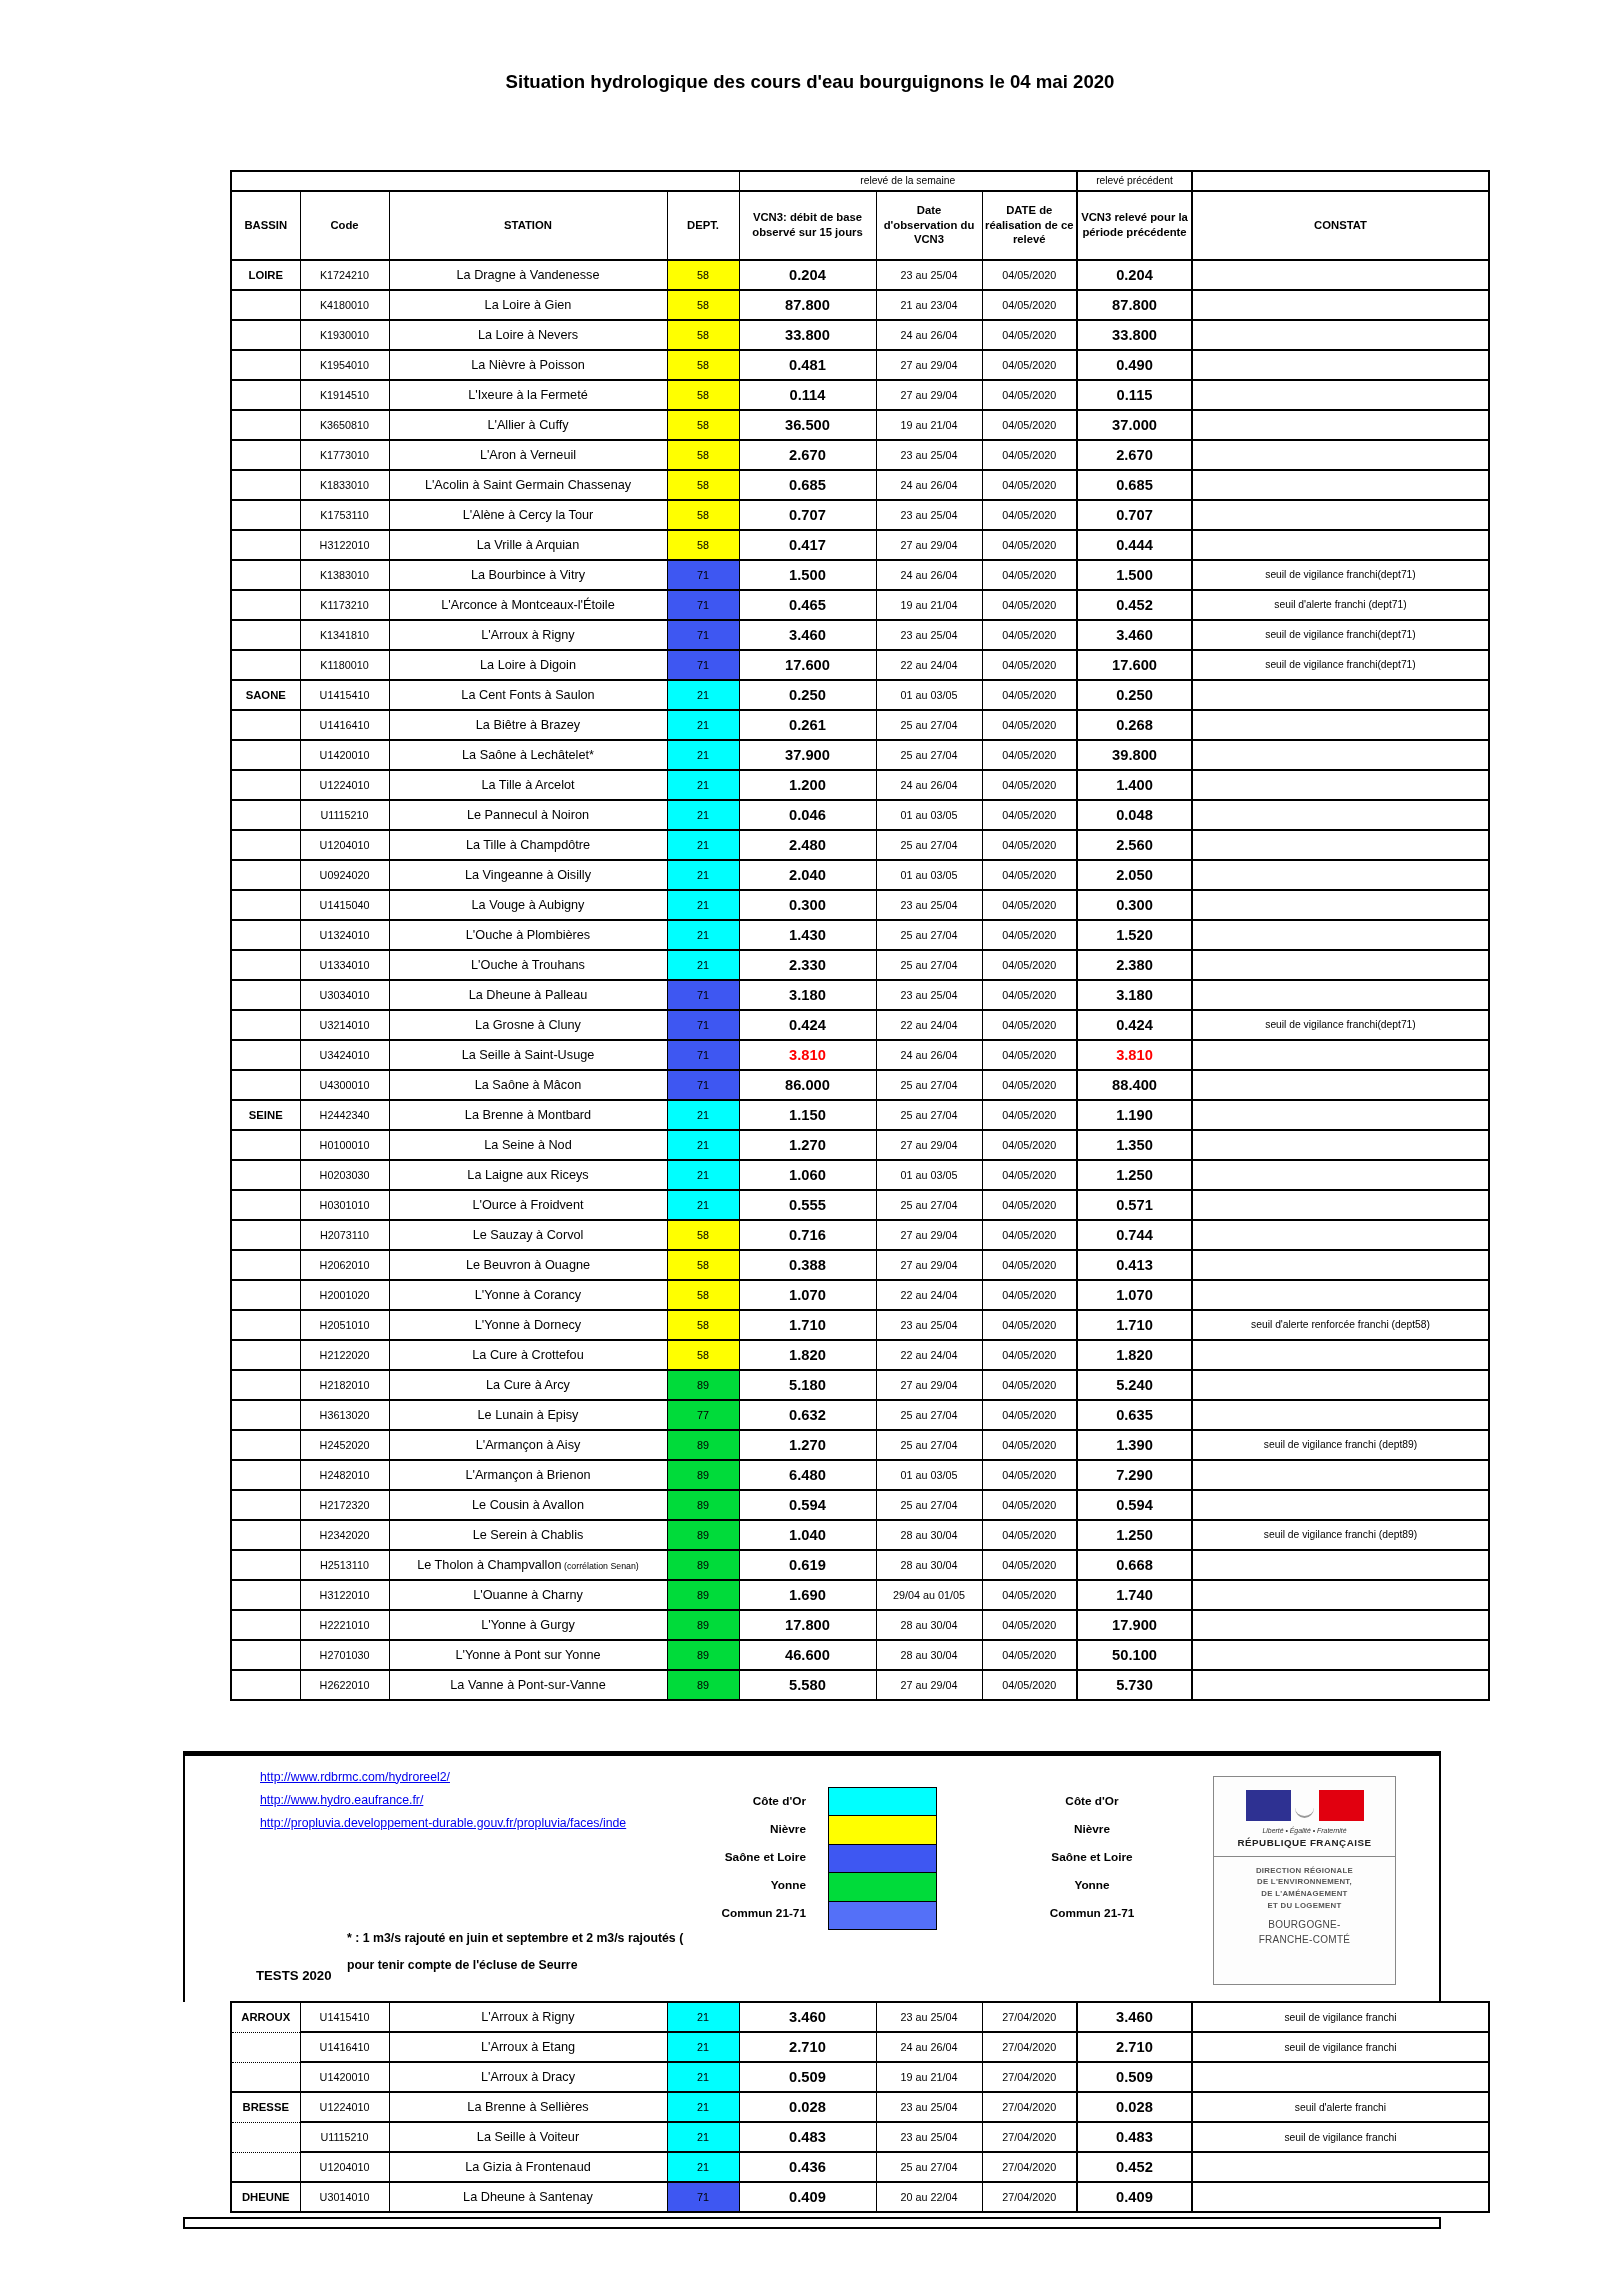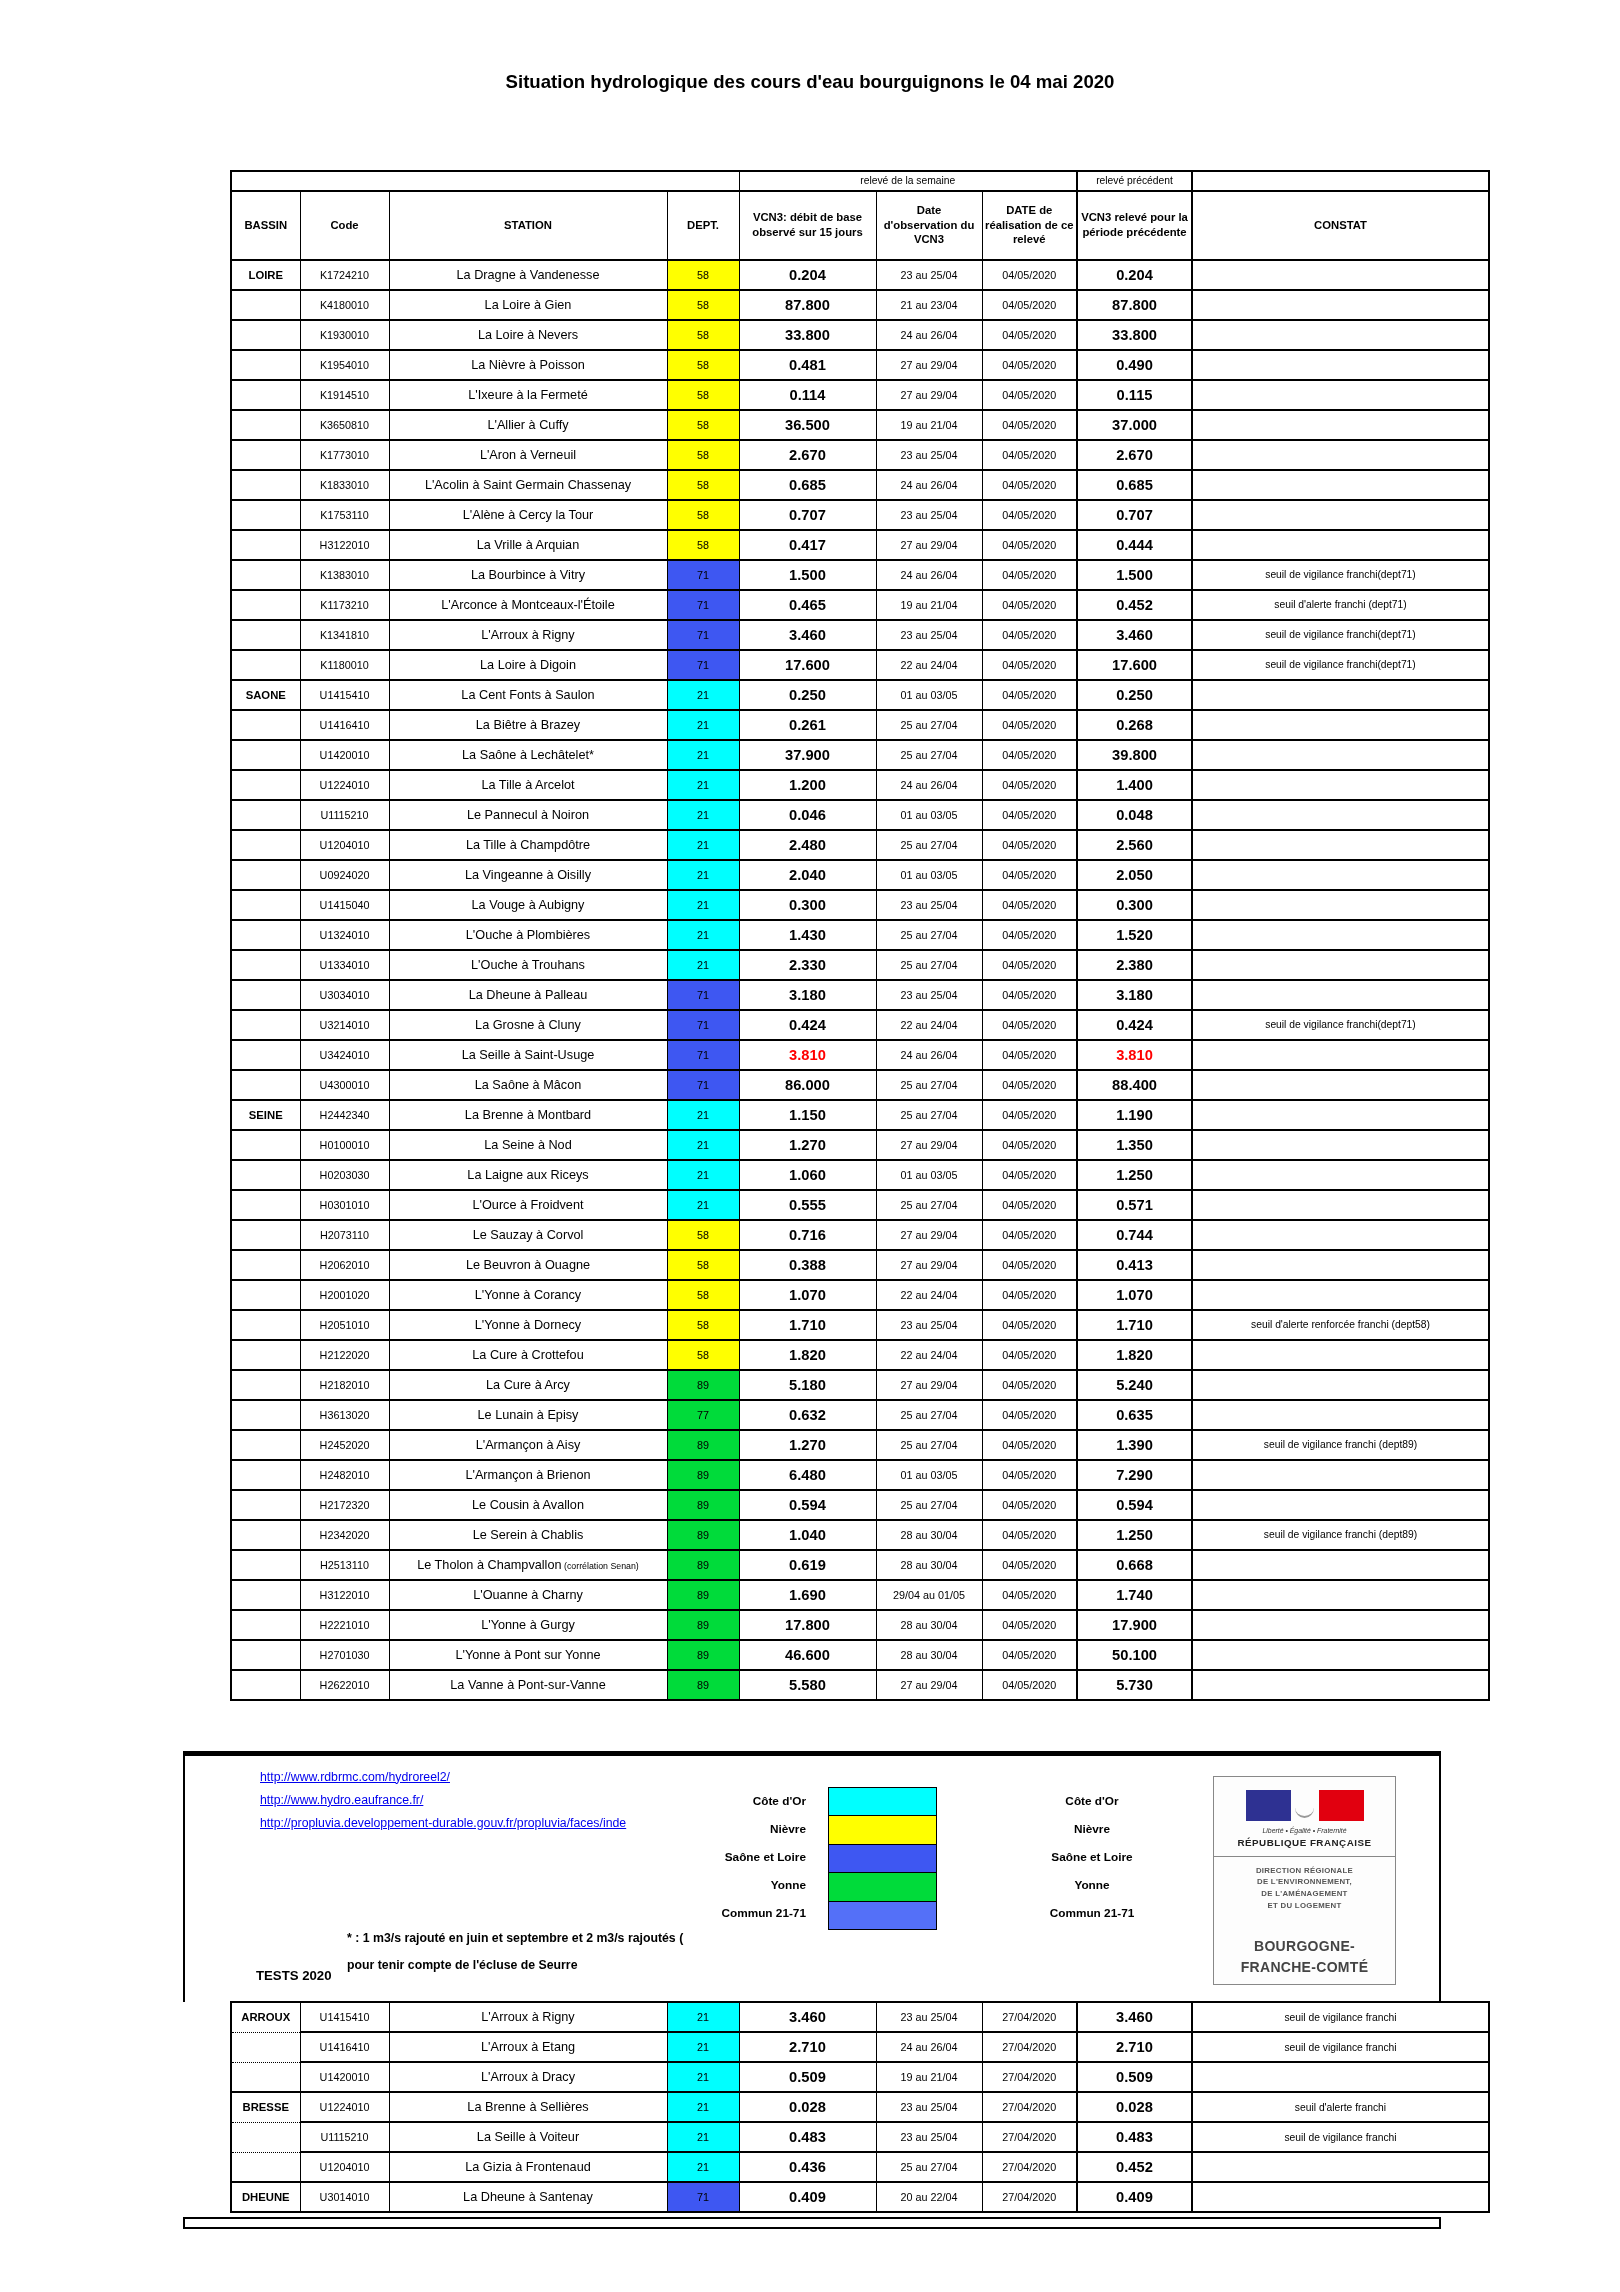--- a/index.html
+++ b/index.html
@@ -55,21 +55,21 @@
         box-sizing:border-box;text-align:center;background:#fdfdfd;}
   .logo .flag{margin:13.7px auto 3.9px auto;width:118px;height:33px;position:relative;}
   .flag .blue{position:absolute;left:0;top:0;width:45px;height:31px;background:#2E3192;}
   .flag .red{position:absolute;right:0;top:0;width:45px;height:31px;background:#E1000F;}
   .flag .swirl{position:absolute;left:49px;top:5.9px;width:19.6px;height:19.6px;
                border-bottom:2px solid #999;border-radius:50%;}
   .logo .motto{font-size:6.9px;font-style:italic;color:#333;margin-top:2px;}
   .logo .republic{font-size:9.8px;font-weight:bold;color:#222;letter-spacing:0.5px;margin-top:2.9px;}
   .logo .sep{border-top:1px solid #888;margin:7.8px 0 7.8px 0;}
   .logo .dreal{font-size:7.8px;font-weight:bold;color:#555;line-height:1.5;letter-spacing:0.3px;}
-  .logo .region{font-size:14px;font-weight:bold;color:#444;line-height:1.5;margin-top:25px;letter-spacing:0.3px;}
+  .logo .region{font-size:10px;font-weight:normal;color:#444;line-height:1.5;margin-top:6px;letter-spacing:0.3px;}
 
   .bottom-strip{position:absolute;left:183px;top:2217px;width:1258px;height:11.8px;
                 border-top:2.9px solid #000;border-bottom:2.9px solid #000;
                 border-left:2px solid #000;border-right:2px solid #000;box-sizing:border-box;background:#fff;}
 </style>
 </head>
 <body>
 
 <div class="page">
 

